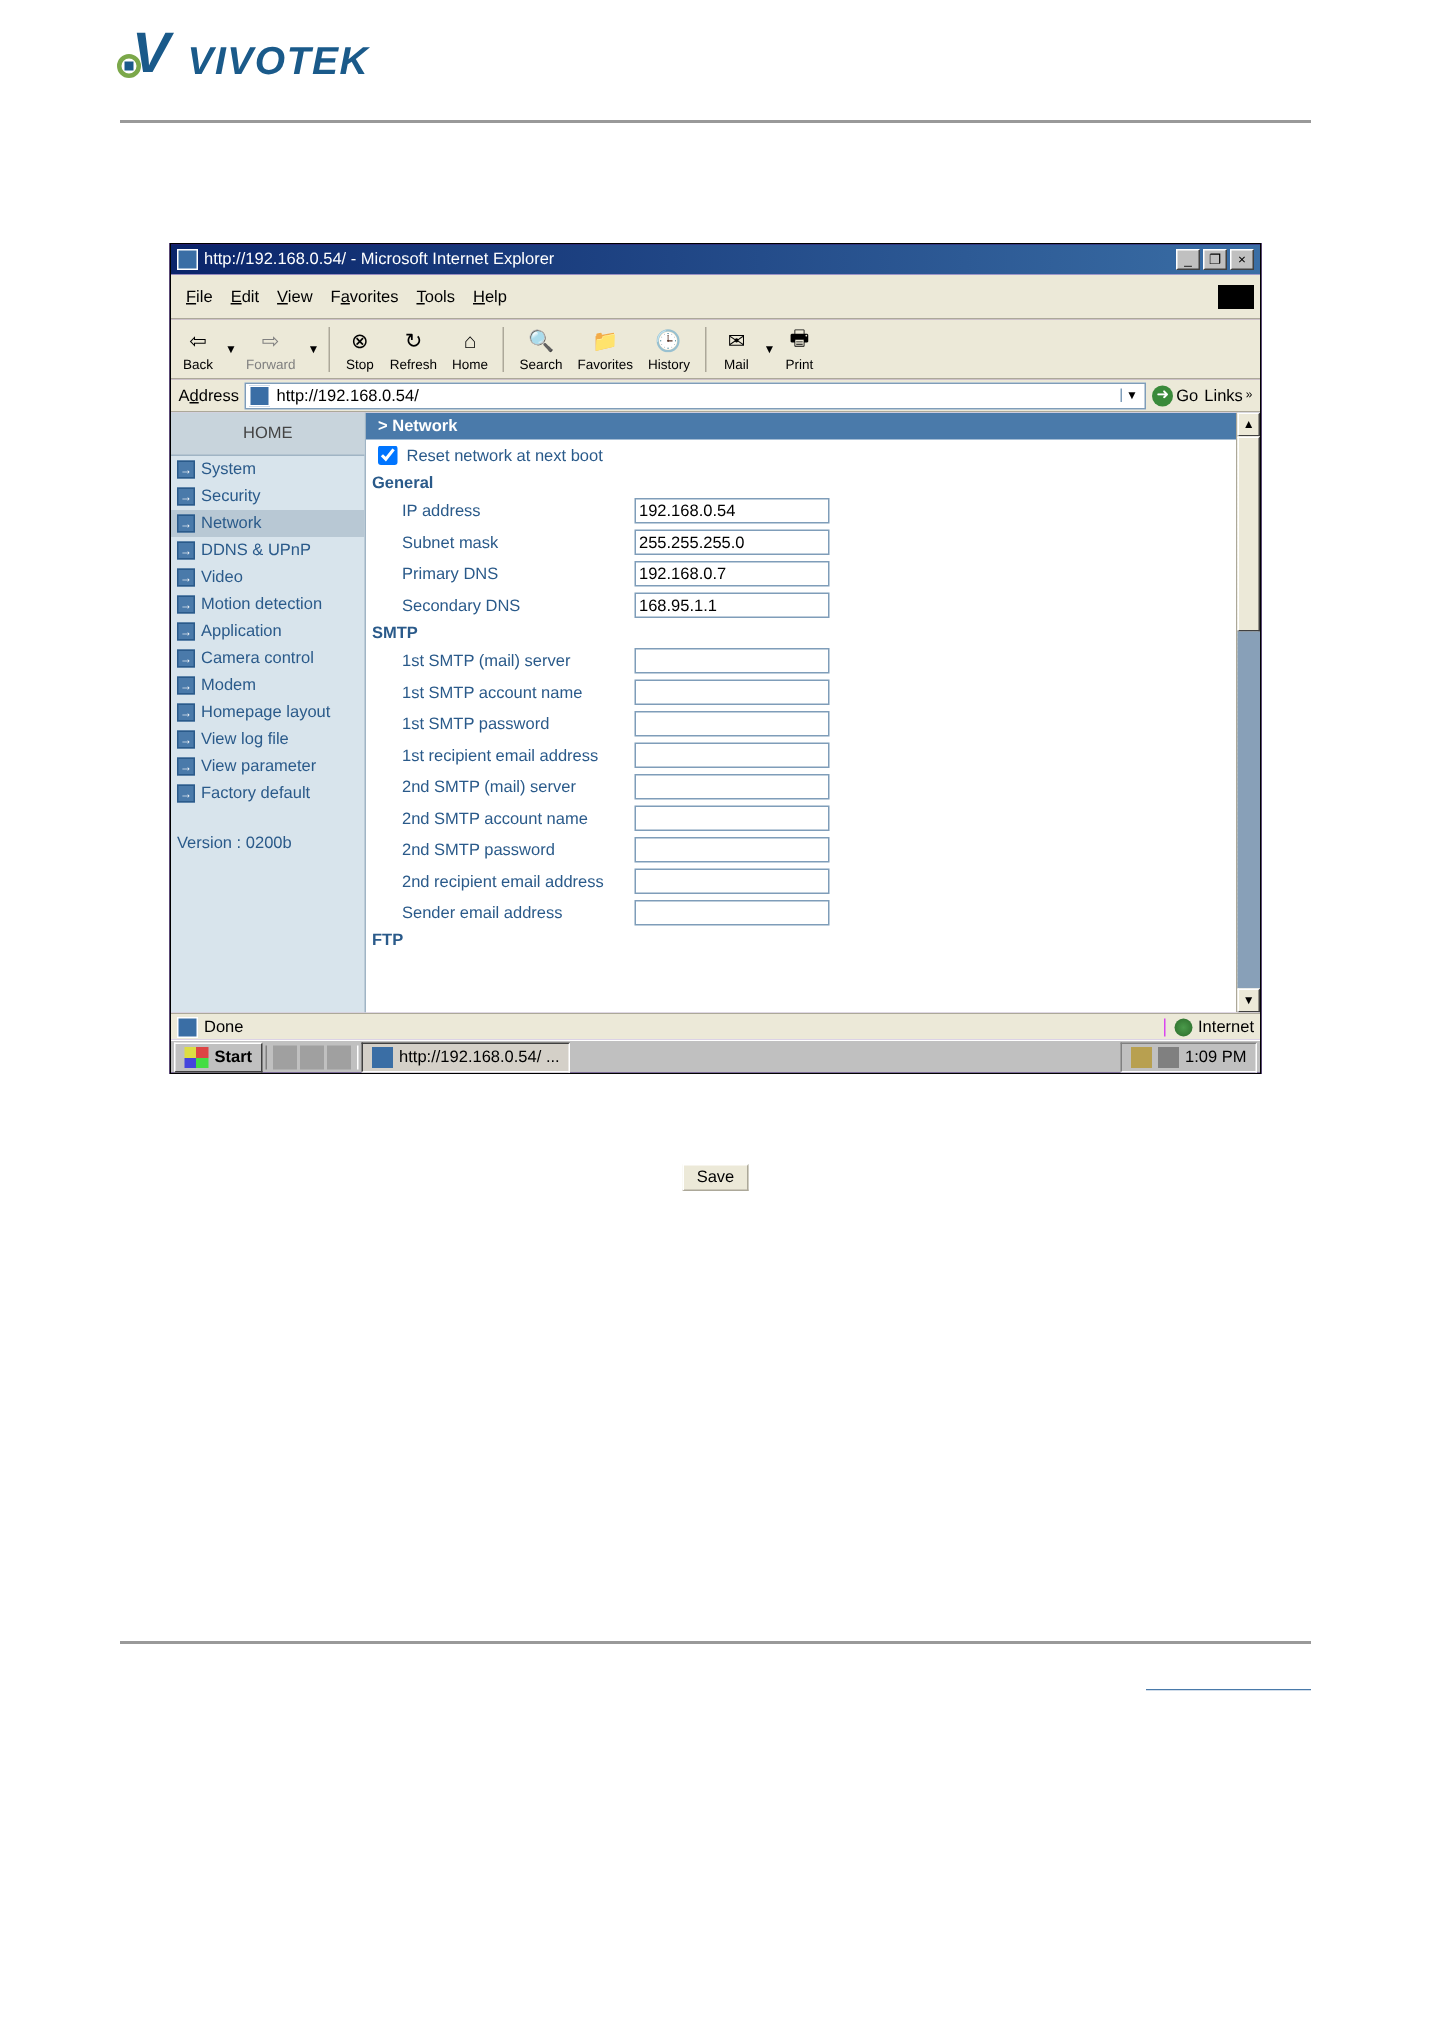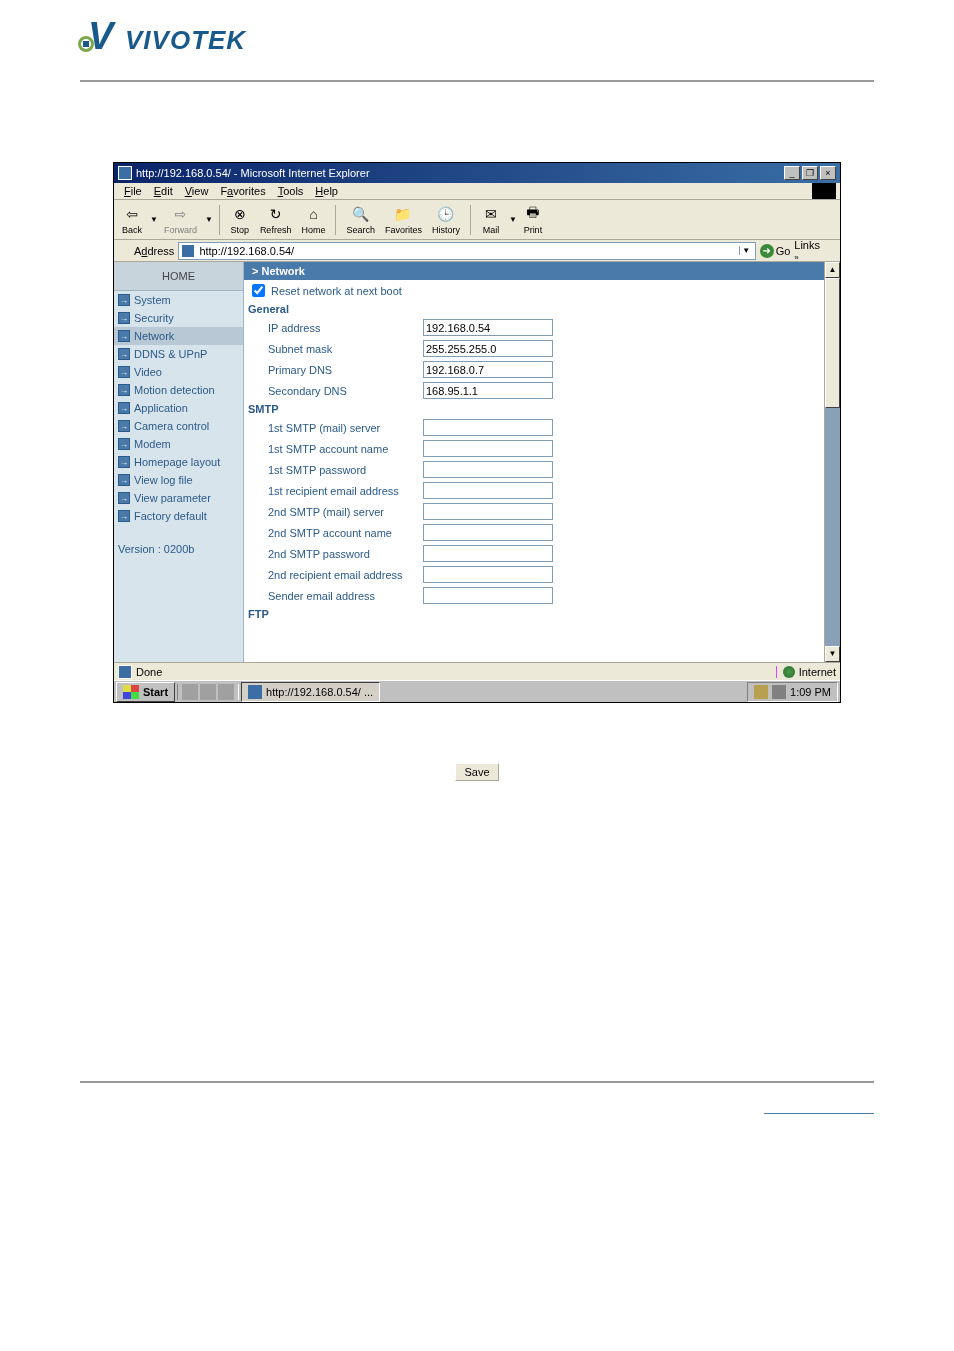--- a/index.html
+++ b/index.html
@@ -15,42 +15,42 @@
     .header-rule { height: 2px; background: #999; margin: 10px 80px 0; }
     
     .browser-window { margin: 80px auto 0; width: 728px; border: 1px solid #000; background: #6d28d9; position: relative; }
     
     .title-bar { height: 20px; background: linear-gradient(to right, #0a246a, #3a6ea5); color: #fff; display: flex; align-items: center; padding: 0 4px; font-size: 11px; }
     .title-bar-icon { width: 14px; height: 14px; background: #3a6ea5; border: 1px solid #fff; margin-right: 4px; display: inline-block; }
     .title-bar-text { flex: 1; }
     .window-controls { display: flex; gap: 2px; }
     .window-btn { width: 16px; height: 14px; background: #c0c0c0; border: 1px solid #fff; border-right-color: #404040; border-bottom-color: #404040; font-size: 9px; text-align: center; line-height: 12px; cursor: pointer; color: #000; }
     
-    .menu-bar { height: 17px; background: #ece9d8; display: flex; align-items: center; padding: 4px 4px; border-bottom: 1px solid #aca899; }
+    .menu-bar { height: 30px; background: #ece9d8; display: flex; align-items: center; padding: 4px 4px; border-bottom: 1px solid #aca899; }
     .menu-item { padding: 2px 6px; cursor: pointer; }
     .menu-item u { text-decoration: underline; }
     .menu-logo { margin-left: auto; width: 24px; height: 16px; background: #000; }
     
     .toolbar { height: 40px; background: #ece9d8; display: flex; align-items: center; padding: 0 4px; border-bottom: 1px solid #aca899; gap: 2px; }
     .tool-btn { display: flex; flex-direction: column; align-items: center; padding: 2px 4px; cursor: pointer; color: #808080; }
     .tool-btn.enabled { color: #000; }
     .tool-icon { width: 20px; height: 20px; display: flex; align-items: center; justify-content: center; font-size: 14px; }
     .tool-label { font-size: 9px; margin-top: 1px; }
     .tool-sep { width: 1px; height: 30px; background: #aca899; margin: 0 4px; }
     .tool-dropdown { font-size: 8px; margin-left: 2px; }
     
-    .address-bar { height: 22px; background: #ece9d8; display: flex; align-items: center; padding: 0 20px; border-bottom: 1px solid #aca899; gap: 4px; }
+    .address-bar { height: 22px; background: #ece9d8; display: flex; align-items: center; padding: 0 5px; border-bottom: 1px solid #aca899; gap: 4px; }
     .address-label { font-size: 11px; }
     .address-input-wrap { flex: 1; display: flex; align-items: center; background: #fff; border: 1px solid #7f9db9; height: 18px; padding: 0 2px; }
     .address-icon { width: 14px; height: 14px; background: #3a6ea5; border: 1px solid #fff; margin-right: 4px; }
     .address-input { flex: 1; border: none; outline: none; font-size: 11px; background: transparent; }
     .address-dd { width: 14px; text-align: center; font-size: 8px; cursor: pointer; border-left: 1px solid #7f9db9; }
     .go-btn { display: flex; align-items: center; gap: 2px; cursor: pointer; }
     .go-icon { width: 14px; height: 14px; border-radius: 50%; background: #3a8a3a; color: #fff; font-size: 10px; text-align: center; line-height: 14px; }
-    .links-btn { cursor: pointer; display: flex; align-items: flex-start; gap: 2px; flex-direction: column; }
+    .links-btn { cursor: pointer; display: flex; align-items: flex-start; gap: 2px; }
     
     .content-area { background: #fff; height: 400px; overflow: hidden; position: relative; display: flex; flex-direction: column; }
     .config-banner { height: 22px; background: linear-gradient(to right, #f0f0f0 50%, #0a5a9e); display: flex; align-items: center; justify-content: flex-end; padding-right: 40px; }
     .config-text { color: #f5d060; font-size: 13px; font-weight: normal; }
     
     .config-body { flex: 1; display: flex; overflow: hidden; }
     
     .sidebar { width: 130px; background: #d8e4ec; border-right: 1px solid #a0b4c4; }
     .sidebar-home { background: #c8d4dc; padding: 8px 4px; text-align: center; font-size: 11px; color: #444; border-bottom: 1px solid #a0b4c4; cursor: pointer; }
     .sidebar-item { display: flex; align-items: center; padding: 3px 4px; cursor: pointer; color: #2a5a8a; font-size: 11px; }

